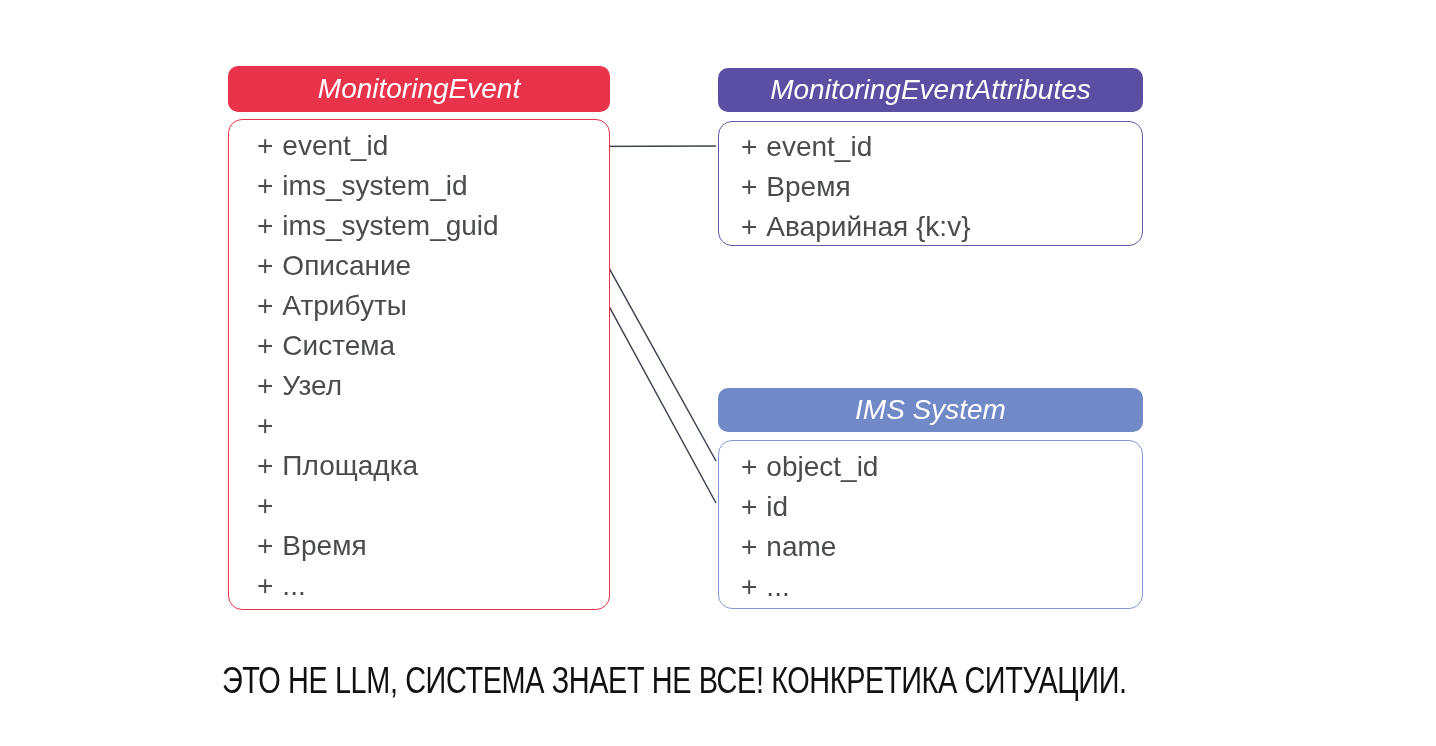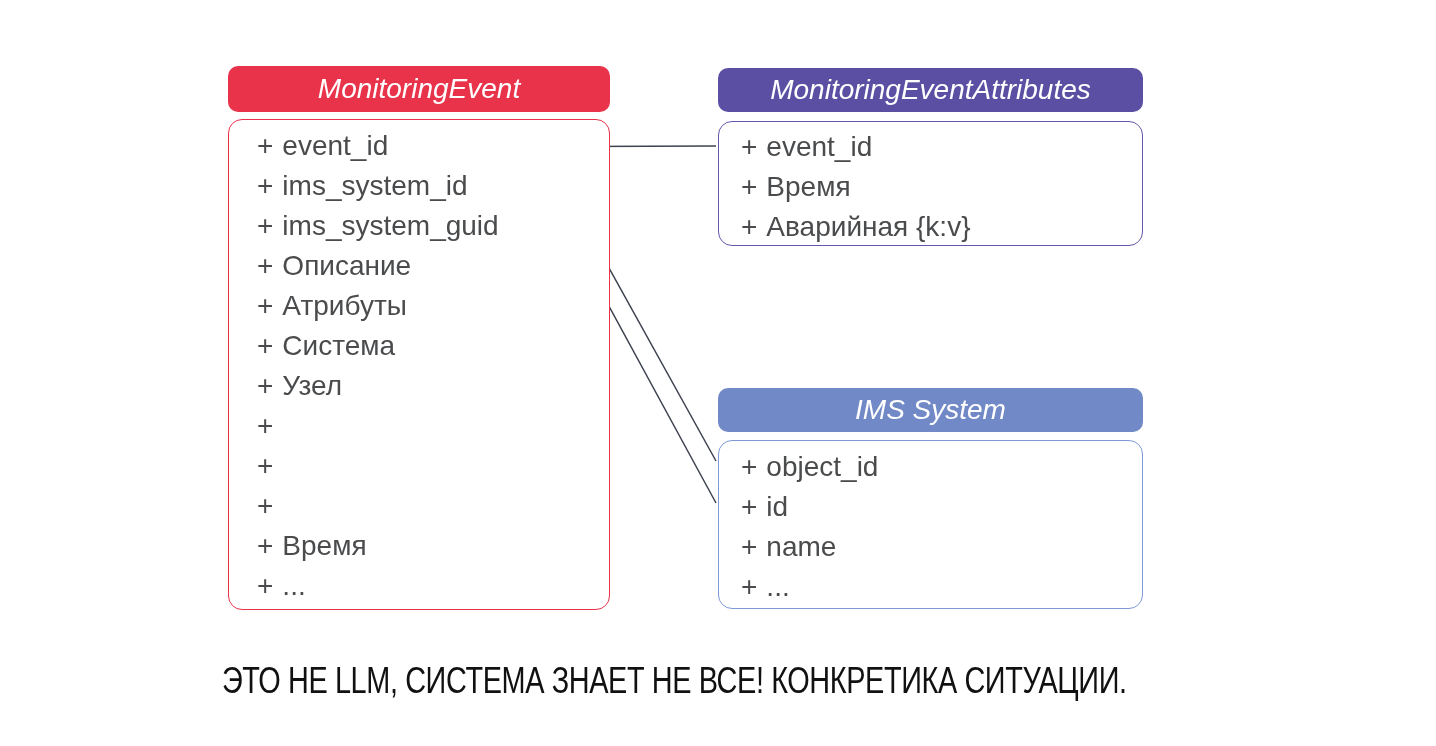--- a/index.html
+++ b/index.html
@@ -124,20 +124,21 @@
         </div>
         <div class="field-row">
           <span class="field-prefix">+</span>
           <span>Узел</span>
         </div>
         <div class="field-row">
           <span class="field-prefix">+</span>
         </div>
         <div class="field-row">
           <span class="field-prefix">+</span>
+          <span>Площадка</span>
         </div>
         <div class="field-row">
           <span class="field-prefix">+</span>
         </div>
         <div class="field-row">
           <span class="field-prefix">+</span>
           <span>Время</span>
         </div>
         <div class="field-row">
           <span class="field-prefix">+</span>

